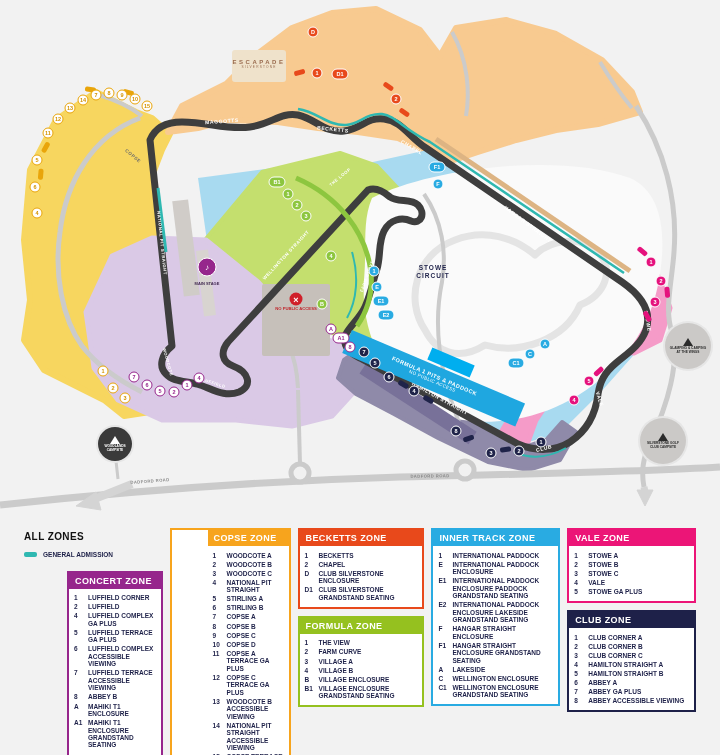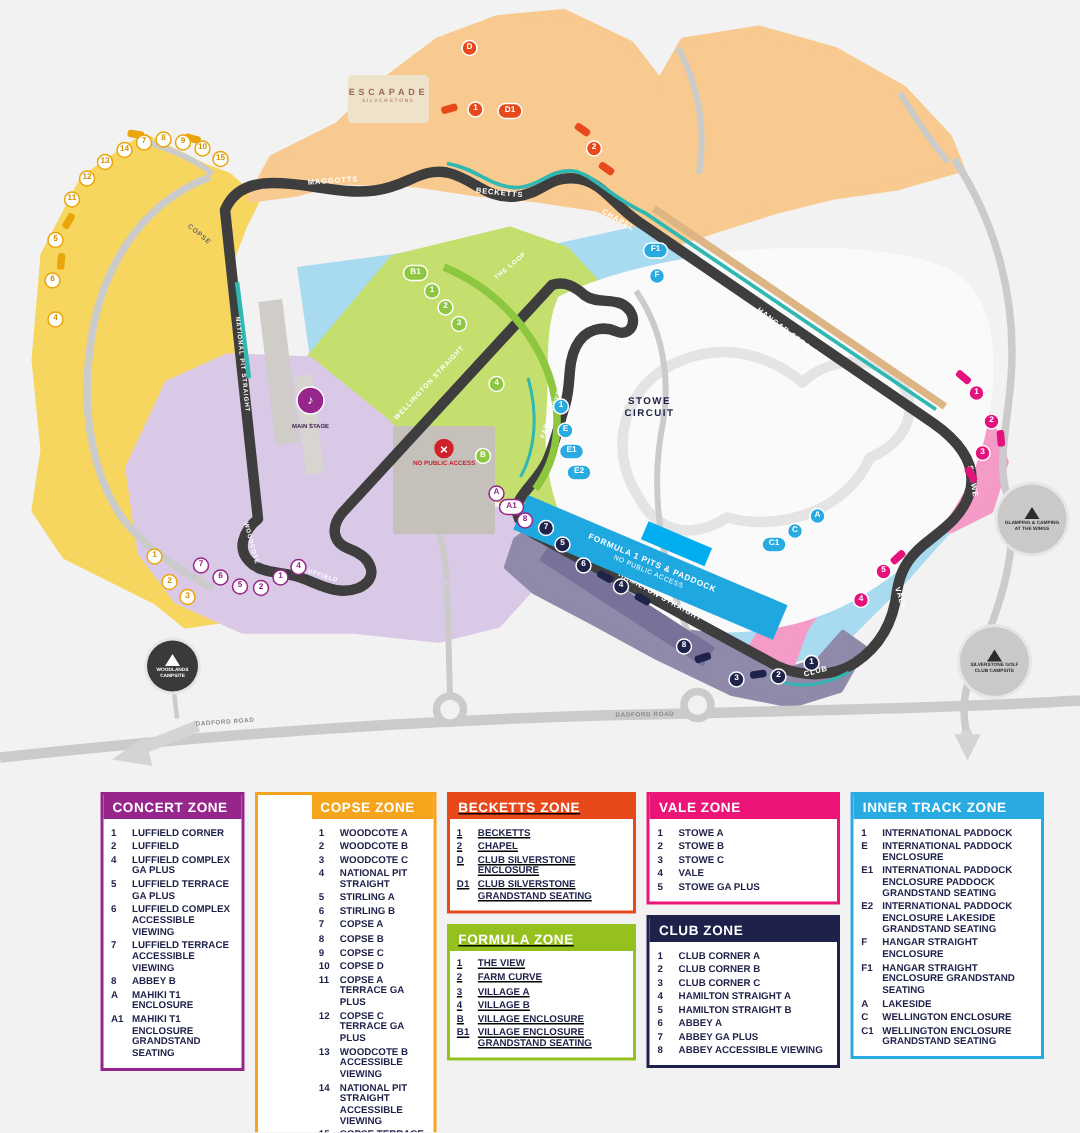--- a/index.html
+++ b/index.html
@@ -37,21 +37,21 @@
   #noaccLabel{position:absolute;left:296px;top:307px;width:42px;transform:translateX(-50%);text-align:center;font-size:4.2px;
          font-weight:bold;color:#C0272D;line-height:1.15;z-index:6;}
   .camp{position:absolute;border-radius:50%;background:#CBC9C7;color:#2b2b2b;display:flex;flex-direction:column;align-items:center;
         justify-content:center;text-align:center;transform:translate(-50%,-50%);z-index:7;box-shadow:0 0 0 2px #e6e6e6;}
   .camp.dark{background:#3A3A3A;color:#fff;}
   .camp .tent{width:0;height:0;border-left:5px solid transparent;border-right:5px solid transparent;border-bottom:8px solid currentColor;}
   .camp .clabel{font-size:3.2px;font-weight:bold;line-height:1.15;margin-top:1.5px;max-width:88%;}
   
   .legend{position:absolute;left:0;top:524px;width:720px;height:231px;display:flex;gap:7px;padding:4px 24px;box-sizing:border-box;align-items:flex-start;}
   .lcol{display:flex;flex-direction:column;}
-  .lcol0{width:142px;} .lcol1{width:124px;} .lcol2{width:130px;text-decoration:underline;} .lcol3{width:132px;} .lcol4{width:132px;}
+  .lcol0{width:142px;} .lcol1{width:124px;} .lcol2{width:130px;} .lcol3{width:132px;} .lcol4{width:132px;}
   .card{background:#fff;border:2px solid #999;margin-bottom:7px;}
   .card-h{color:#fff;font-weight:bold;font-size:9px;padding:3px 6px;letter-spacing:.4px;}
   .card ul{list-style:none;margin:0;padding:4px 5px;}
   .card li{display:flex;gap:3px;font-size:6.5px;font-weight:bold;color:#1E2149;margin:1.6px 0;line-height:1.15;}
   .card li .num{min-width:11px;flex:none;}
   .allcard{border:none;background:transparent;}
   .allcard .card-h{color:#111;padding-left:0;font-size:10px;}
   .allcard ul{padding-left:0;}
   .ga-swatch{display:inline-block;width:13px;height:5px;background:#2FB8B1;border-radius:2px;margin-right:3px;flex:none;margin-top:1px;}
 </style>
@@ -241,20 +241,29 @@
         </div>
         <div class="camp" style="left: 663px; top: 441px; width: 46px; height: 46px;">
           <span class="tent"></span>
           <span class="clabel">SILVERSTONE GOLF CLUB CAMPSITE</span>
         </div>
       </div>
   </div>
 
   <div class="legend">
     <div class="lcol lcol0">
+        <div class="card allcard" style="border-color: rgb(47, 184, 177);">
+          <div class="card-h">ALL ZONES</div>
+          <ul>
+            <li>
+              <span class="ga-swatch"></span>
+              <span>GENERAL ADMISSION</span>
+            </li>
+          </ul>
+        </div>
         <div class="card" style="border-color: rgb(150, 38, 140); margin-left: 43px;">
           <div class="card-h" style="background: rgb(150, 38, 140);">CONCERT ZONE</div>
           <ul>
             <li>
               <span class="num">1</span>
               <span>LUFFIELD CORNER</span>
             </li>
             <li>
               <span class="num">2</span>
               <span>LUFFIELD</span>
@@ -402,20 +411,63 @@
               <span class="num">B</span>
               <span>VILLAGE ENCLOSURE</span>
             </li>
             <li>
               <span class="num">B1</span>
               <span>VILLAGE ENCLOSURE GRANDSTAND SEATING</span>
             </li>
           </ul>
         </div>
       </div>
+    <div class="lcol lcol3">
+        <div class="card" style="border-color: rgb(41, 171, 226);">
+          <div class="card-h" style="background: rgb(41, 171, 226);">INNER TRACK ZONE</div>
+          <ul>
+            <li>
+              <span class="num">1</span>
+              <span>INTERNATIONAL PADDOCK</span>
+            </li>
+            <li>
+              <span class="num">E</span>
+              <span>INTERNATIONAL PADDOCK ENCLOSURE</span>
+            </li>
+            <li>
+              <span class="num">E1</span>
+              <span>INTERNATIONAL PADDOCK ENCLOSURE PADDOCK GRANDSTAND SEATING</span>
+            </li>
+            <li>
+              <span class="num">E2</span>
+              <span>INTERNATIONAL PADDOCK ENCLOSURE LAKESIDE GRANDSTAND SEATING</span>
+            </li>
+            <li>
+              <span class="num">F</span>
+              <span>HANGAR STRAIGHT ENCLOSURE</span>
+            </li>
+            <li>
+              <span class="num">F1</span>
+              <span>HANGAR STRAIGHT ENCLOSURE GRANDSTAND SEATING</span>
+            </li>
+            <li>
+              <span class="num">A</span>
+              <span>LAKESIDE</span>
+            </li>
+            <li>
+              <span class="num">C</span>
+              <span>WELLINGTON ENCLOSURE</span>
+            </li>
+            <li>
+              <span class="num">C1</span>
+              <span>WELLINGTON ENCLOSURE GRANDSTAND SEATING</span>
+            </li>
+          </ul>
+        </div>
+      </div>
     <div class="lcol lcol4">
         <div class="card" style="border-color: rgb(236, 21, 119);">
           <div class="card-h" style="background: rgb(236, 21, 119);">VALE ZONE</div>
           <ul>
             <li>
               <span class="num">1</span>
               <span>STOWE A</span>
             </li>
             <li>
               <span class="num">2</span>
@@ -466,57 +518,14 @@
               <span class="num">7</span>
               <span>ABBEY GA PLUS</span>
             </li>
             <li>
               <span class="num">8</span>
               <span>ABBEY ACCESSIBLE VIEWING</span>
             </li>
           </ul>
         </div>
       </div>
-    <div class="lcol lcol3">
-        <div class="card" style="border-color: rgb(41, 171, 226);">
-          <div class="card-h" style="background: rgb(41, 171, 226);">INNER TRACK ZONE</div>
-          <ul>
-            <li>
-              <span class="num">1</span>
-              <span>INTERNATIONAL PADDOCK</span>
-            </li>
-            <li>
-              <span class="num">E</span>
-              <span>INTERNATIONAL PADDOCK ENCLOSURE</span>
-            </li>
-            <li>
-              <span class="num">E1</span>
-              <span>INTERNATIONAL PADDOCK ENCLOSURE PADDOCK GRANDSTAND SEATING</span>
-            </li>
-            <li>
-              <span class="num">E2</span>
-              <span>INTERNATIONAL PADDOCK ENCLOSURE LAKESIDE GRANDSTAND SEATING</span>
-            </li>
-            <li>
-              <span class="num">F</span>
-              <span>HANGAR STRAIGHT ENCLOSURE</span>
-            </li>
-            <li>
-              <span class="num">F1</span>
-              <span>HANGAR STRAIGHT ENCLOSURE GRANDSTAND SEATING</span>
-            </li>
-            <li>
-              <span class="num">A</span>
-              <span>LAKESIDE</span>
-            </li>
-            <li>
-              <span class="num">C</span>
-              <span>WELLINGTON ENCLOSURE</span>
-            </li>
-            <li>
-              <span class="num">C1</span>
-              <span>WELLINGTON ENCLOSURE GRANDSTAND SEATING</span>
-            </li>
-          </ul>
-        </div>
-      </div>
   </div>
 </div>
 
 </body></html>

